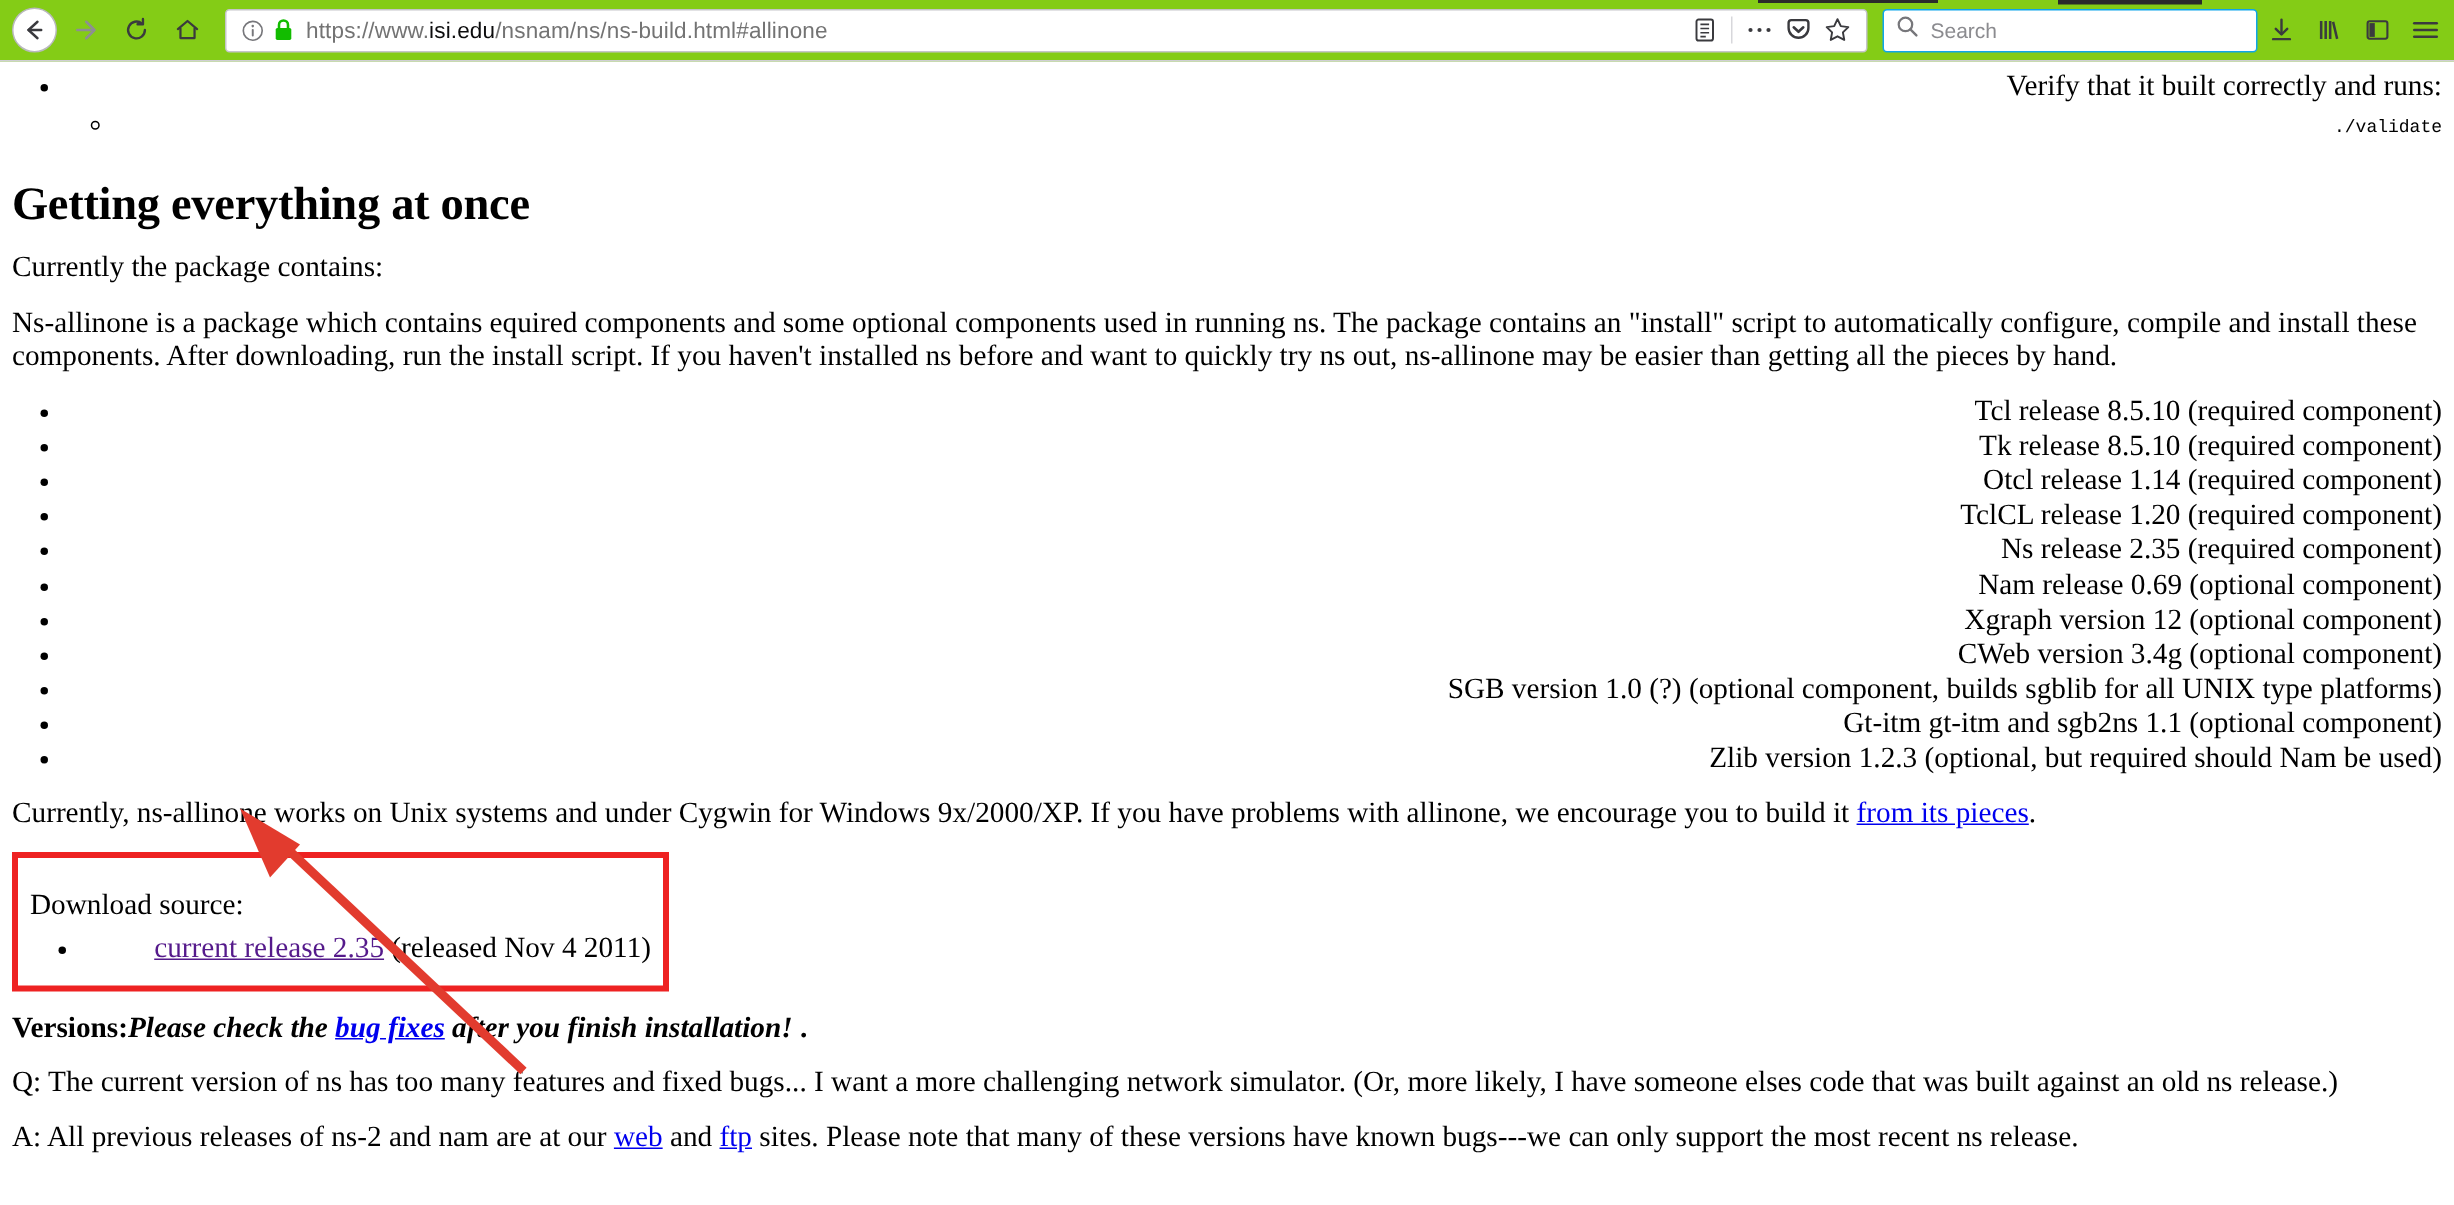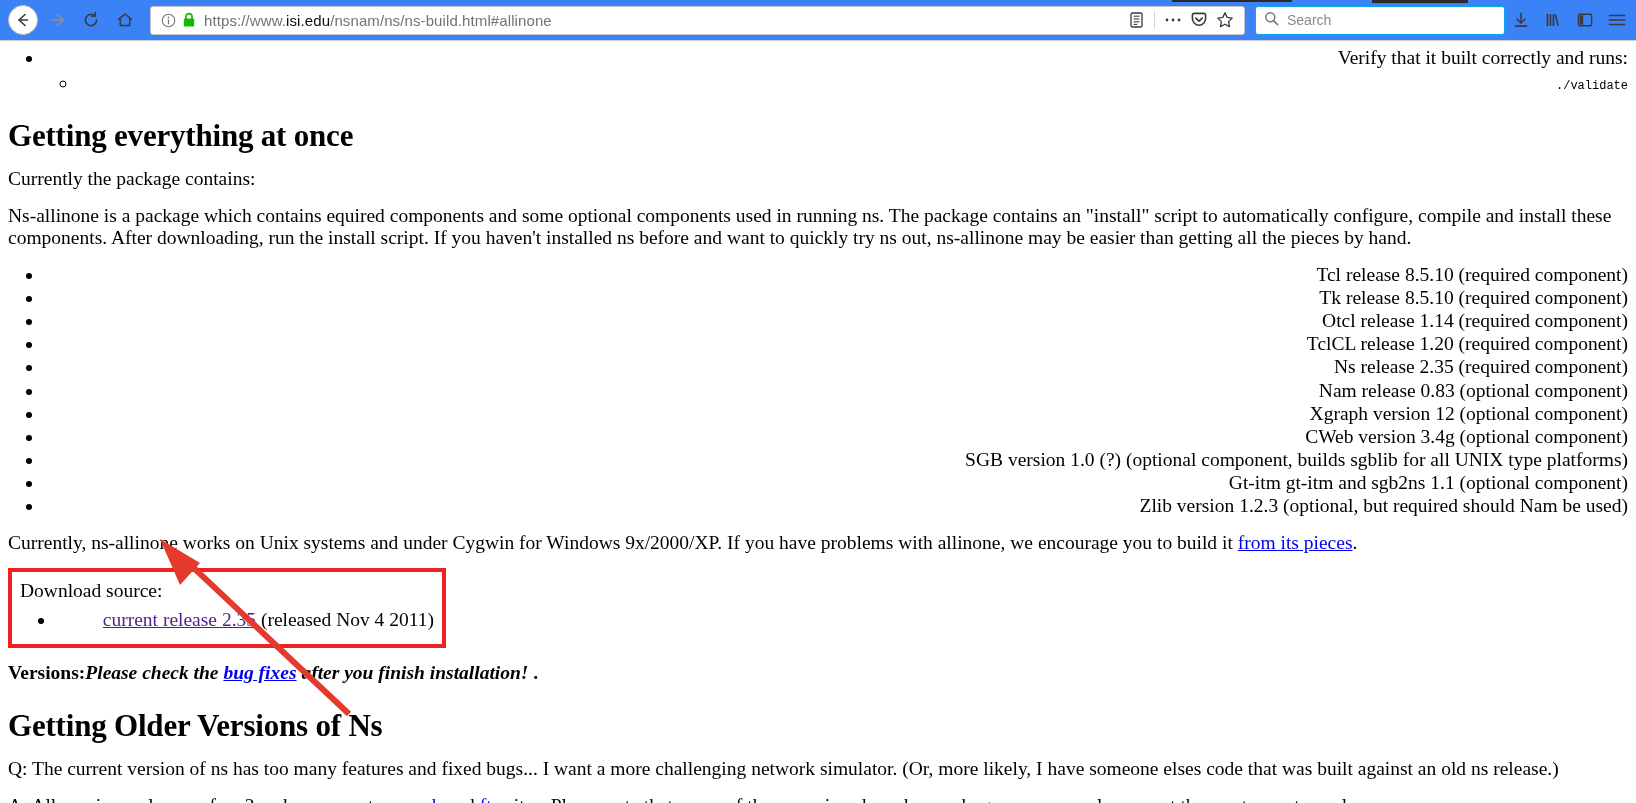--- a/index.html
+++ b/index.html
@@ -9,21 +9,21 @@
     overflow: hidden;
     background: #ffffff;
     font-family: "Liberation Serif", "DejaVu Serif", serif;
   }
 
   
   #browser-chrome {
     position: relative;
     width: 1636px;
     height: 41px;
-    background: #3b82f6;
+    background: #84cc16;
     border-bottom: 1px solid #cfcfd3;
     display: flex;
     align-items: center;
     font-family: "Liberation Sans", "DejaVu Sans", sans-serif;
   }
   
   #tab-stub {
     position: absolute;
     top: -1px; left: 1372px;
     width: 96px; height: 4px;
@@ -156,21 +156,21 @@
   a.link-visited { color: #551a8b; }
 
   
   #top-list { margin-top: 8px; }
 
   
   #download-highlight {
     position: relative;
     border: 4px solid #ee2222;
     margin: 10px 0 0 0;
-    padding: 0 8px 10px 8px;
+    padding: 13px 8px 10px 8px;
     width: 438px;
   }
   #download-highlight p { margin: 8px 0 4px 0; }
   #download-highlight ul { margin: 6px 0 2px 0; }
 
   #important-line {
     font-weight: bold;
     margin: 10px 0 0 0;
     font-size: 19.5px;
   }
@@ -342,40 +342,39 @@
   <p>Currently the package contains:</p>
 
   <p>Ns-allinone is a package which contains equired components and some optional components used in running ns. The package contains an "install" script to automatically configure, compile and install these components. After downloading, run the install script. If you haven't installed ns before and want to quickly try ns out, ns-allinone may be easier than getting all the pieces by hand.</p>
 
   <ul>
     <li>Tcl release 8.5.10 (required component)</li>
     <li>Tk release 8.5.10 (required component)</li>
     <li>Otcl release 1.14 (required component)</li>
     <li>TclCL release 1.20 (required component)</li>
     <li>Ns release 2.35 (required component)</li>
-    <li>Nam release 0.83 (optional component)</li>
+    <li>Nam release 0.69 (optional component)</li>
     <li>Xgraph version 12 (optional component)</li>
     <li>CWeb version 3.4g (optional component)</li>
     <li>SGB version 1.0 (?) (optional component, builds sgblib for all UNIX type platforms)</li>
     <li>Gt-itm gt-itm and sgb2ns 1.1 (optional component)</li>
     <li>Zlib version 1.2.3 (optional, but required should Nam be used)</li>
   </ul>
 
   <p><span>Currently, ns-allinone works on Unix systems and under Cygwin for Windows 9x/2000/XP. If you have problems with allinone, we encourage you to build it </span><a class="link-blue" href="#">from its pieces</a><span>.</span></p>
 
   <div id="download-highlight">
     <p>Download source:</p>
     <ul>
       <li><a class="link-visited" href="#">current release 2.35</a><span> (released Nov 4 2011)</span></li>
     </ul>
   </div>
 
   <p id="important-line"><span>Versions:</span><span class="imp-italic">Please check the </span><a href="#">bug fixes</a><span class="imp-italic"> after you finish installation!</span><span> .</span></p>
 
-  <h2>Getting Older Versions of Ns</h2>
 
   <p>Q: The current version of ns has too many features and fixed bugs... I want a more challenging network simulator. (Or, more likely, I have someone elses code that was built against an old ns release.)</p>
 
   <p><span>A: All previous releases of ns-2 and nam are at our </span><a class="link-blue" href="#">web</a><span> and </span><a class="link-blue" href="#">ftp</a><span> sites. Please note that many of these versions have known bugs---we can only support the most recent ns release.</span></p>
 
   <svg id="red-arrow" viewBox="0 0 1636 762" xmlns="http://www.w3.org/2000/svg">
     <g>
       <line x1="349" y1="667" x2="180" y2="508" stroke="#e23b2e" stroke-width="6"></line>
       <polygon points="160,492 200,516 180,538" fill="#e23b2e"></polygon>
     </g>

